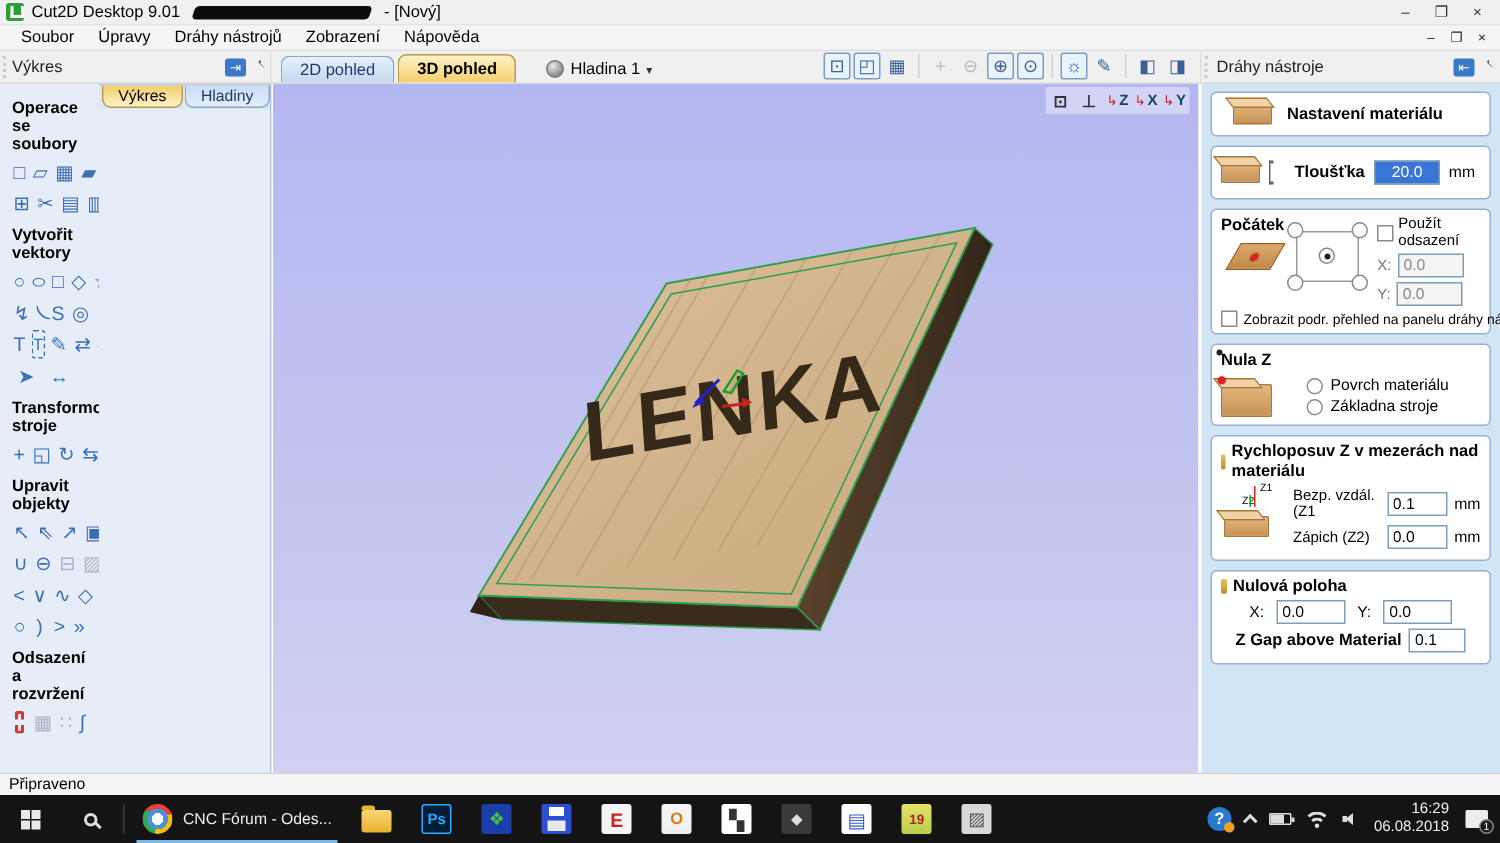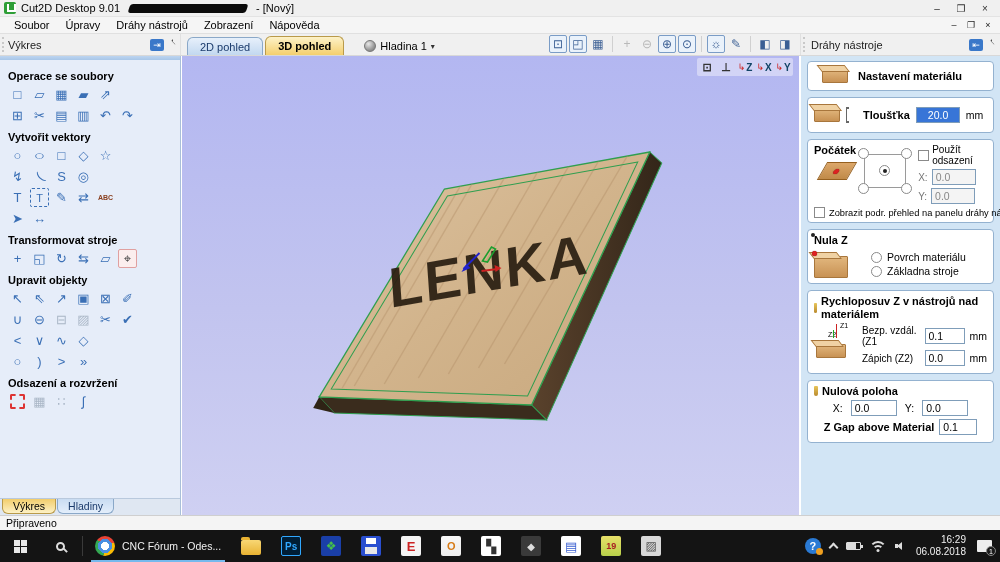--- a/index.html
+++ b/index.html
@@ -47,21 +47,21 @@
   .tool-ic { width:18px; height:18px; border:1px solid transparent; display:flex; align-items:center; justify-content:center;
              font-size:12px; color:#3b5f94; border-radius:2px;}
   .tool-ic.framed { border-color:#7a9cc6; background:#eaf2fb; }
   .tool-ic.off { color:#b9b9b9; }
   .tool-sep { width:1px; height:16px; background:#d0d0d0; margin:0 3px; }
 
   
   .main { height:459px; display:flex; }
 
   
-  .left-col { width:181px; display:flex; flex-direction:column; border-right:1px solid #a9bfd8; background:#e6edf9;}
+  .left-col { width:181px; display:flex; border-right:1px solid #a9bfd8; background:#e6edf9;}
   .left-strip { height:4px; background:linear-gradient(#bcd4f0,#a8c6e8); }
   .tools { flex:1; overflow:hidden; padding:4px 8px; }
   .tb-title { font-weight:bold; font-size:11px; margin:6px 0 3px; color:#000;}
   .tb-row { display:flex; gap:3px; margin-bottom:2px; }
   .tb-icon { width:19px; height:19px; display:flex; align-items:center; justify-content:center; font-size:13px; color:#3a6fb5; border:1px solid transparent; border-radius:2px;}
   .tb-icon.off { color:#a9b6c6; }
   .tb-icon.wide { transform:scaleX(1.45); }
   .tb-icon.boxed { border:1px dashed #3a6fb5; font-size:11px;}
   .tb-icon.tiny { font-size:7px; letter-spacing:0; font-weight:bold; color:#8a4020;}
   .tb-icon.rot45 { transform:rotate(-45deg); }
@@ -478,21 +478,21 @@
             <span class="radio" style="position:static;"></span>
             <span>Základna stroje</span>
           </div>
         </div>
       </div>
     </div>
 
     <div class="rp-box">
       <div class="box-title">
         <span class="tool-bit"></span>
-        <span style="line-height:1.15;">Rychloposuv Z v nástrojů nad materiálem</span>
+        <span style="line-height:1.15;">Rychloposuv Z v mezerách nad materiálu</span>
       </div>
       <div style="display:flex; gap:4px; margin-top:2px;">
         <div style="flex:0 0 44px; position:relative;">
           <span style="position:absolute; left:26px; top:0; font-size:7px;">Z1</span>
           <span style="position:absolute; left:14px; top:9px; font-size:7px;">Z2</span>
           <span style="position:absolute; left:22px; top:2px; width:1px; height:14px; background:#c22;"></span>
           <span style="position:absolute; left:19px; top:8px; width:1px; height:8px; background:#2a2;"></span>
           <span class="wood-cube" style="position:absolute; left:2px; top:22px; width:30px; height:14px;"></span>
         </div>
         <div style="flex:1;">

